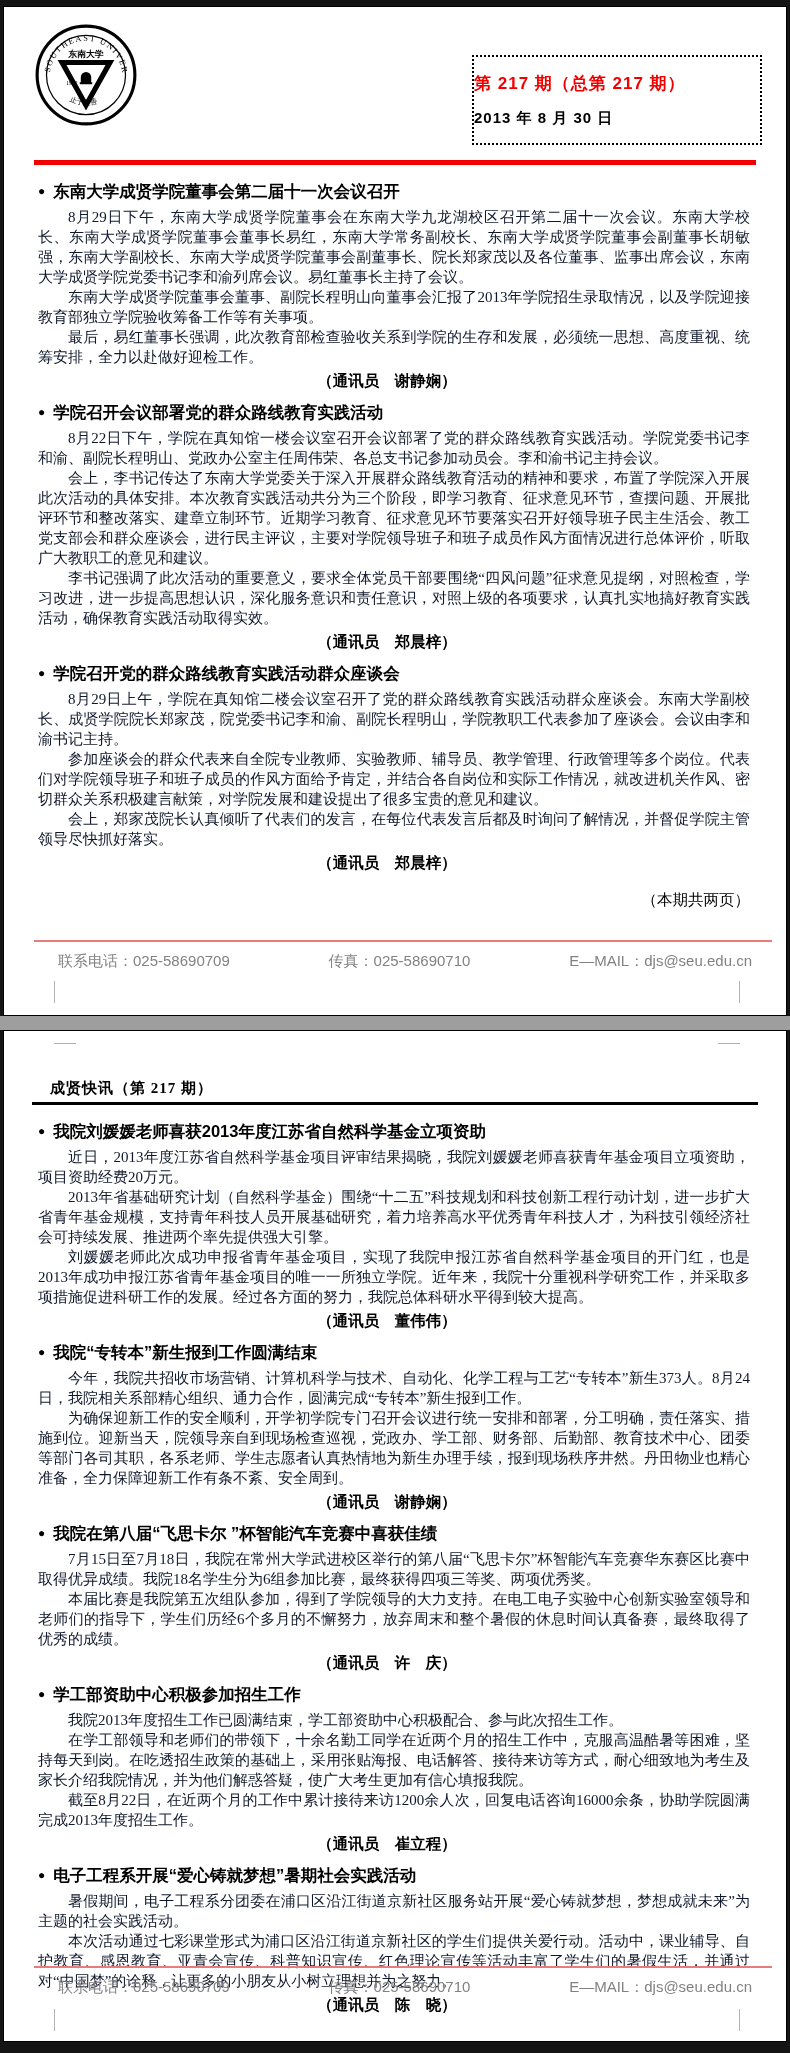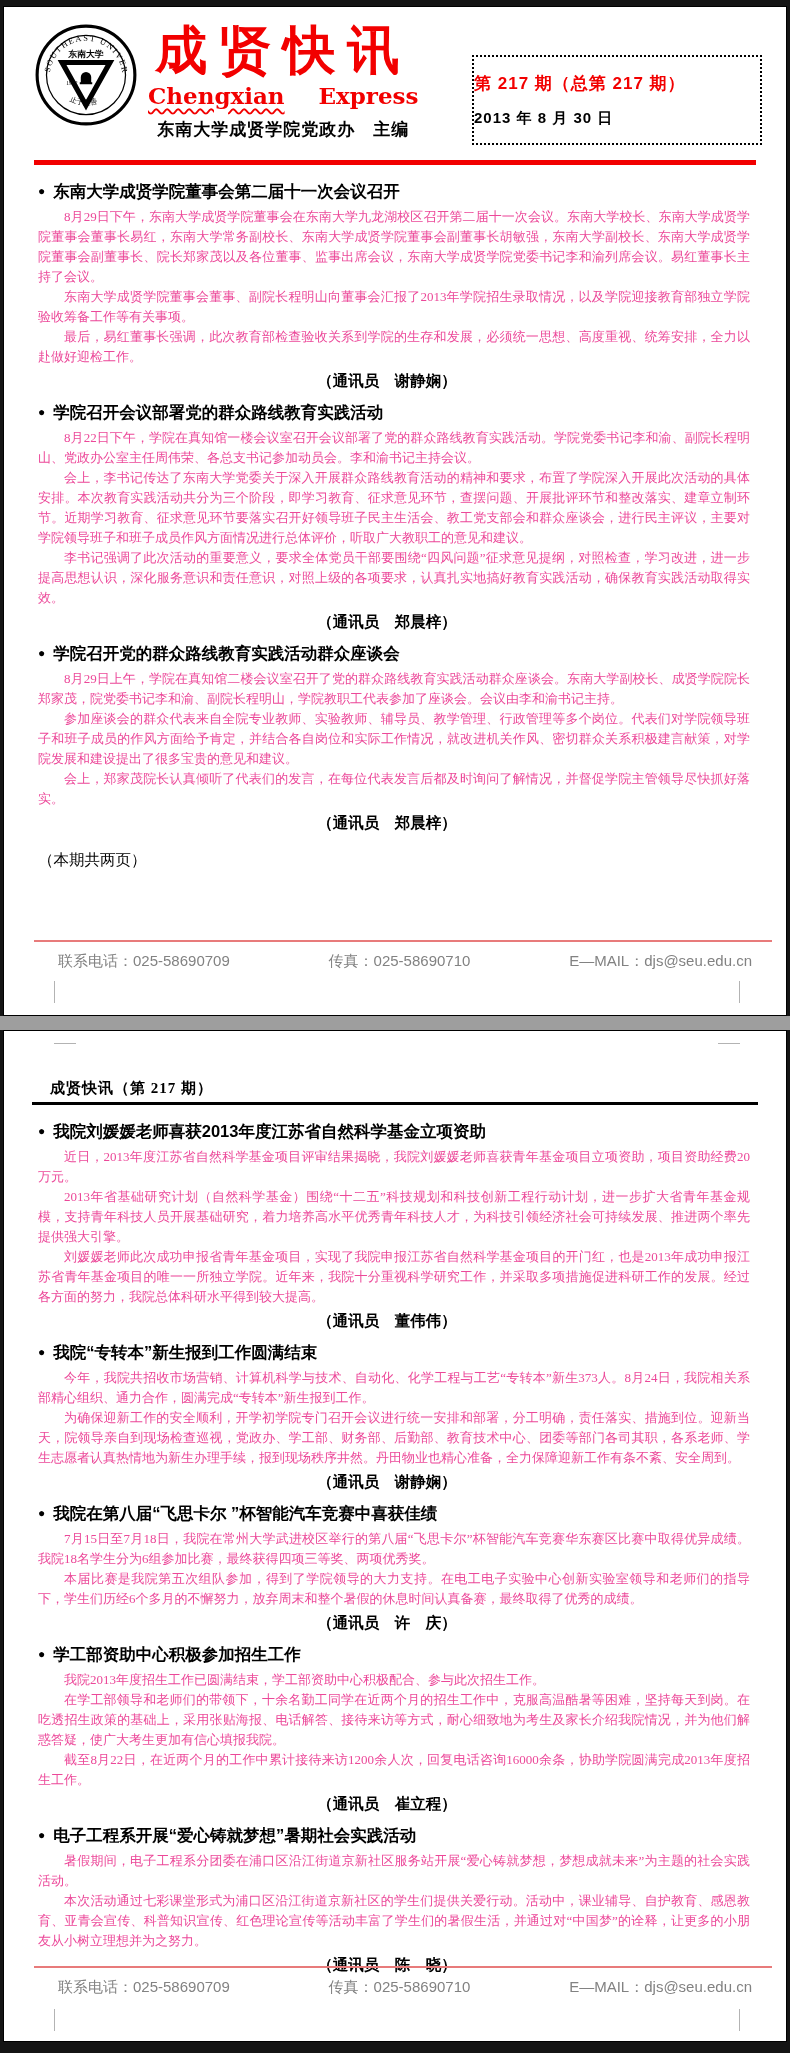--- a/index.html
+++ b/index.html
@@ -25,25 +25,25 @@
                display:flex; flex-direction:column; align-items:flex-start; justify-content:space-evenly;
                font-weight:bold; font-family:"Liberation Sans", sans-serif; }
   .issue-no { color:#f20000; font-size:17px; letter-spacing:1px; }
   .issue-date { color:#000; font-size:15px; letter-spacing:1px; }
   .red-rule { margin:15px 30px 0; border-top:4px solid #f20000; border-bottom:1.5px solid #f20000; height:3px; }
 
   
   .content { padding:6px 36px 0 34px; }
   .article-title { font-family:"Liberation Sans", sans-serif; font-weight:bold; font-size:16.5px; color:#000; margin:10px 0 4px; }
   .bullet { font-size:12px; margin-right:8px; vertical-align:2px; }
-  p.body { font-family:"Liberation Serif", serif; font-size:13px; line-height:20px; margin:0;
-           text-indent:2em; text-align:justify; color:#ec4899; }
+  p.body { font-family:"Liberation Serif", serif; font-size:15px; line-height:20px; margin:0;
+           text-indent:2em; text-align:justify; color:#0f172a; }
   .byline { font-family:"Liberation Serif", serif; font-weight:bold; font-size:15.5px; text-align:center;
             padding-right:14px; margin:4px 0 2px; color:#000; }
-  .page-note { text-align:left; font-family:"Liberation Serif", serif; font-size:15.5px; margin-top:16px; color:#000; }
+  .page-note { text-align:right; font-family:"Liberation Serif", serif; font-size:15.5px; margin-top:16px; color:#000; }
 
   
   .pg-footer { position:absolute; left:30px; right:14px; bottom:44px; border-top:2px solid #e87b7b; padding:10px 20px 0 24px;
                display:flex; justify-content:space-between; color:#828282; font-size:15px;
                font-family:"Liberation Sans", sans-serif; }
 
   
   .p2-head { margin:48px 28px 0; padding-left:18px; font-family:"Liberation Serif", serif; font-weight:bold;
              font-size:15px; letter-spacing:1px; color:#000; }
   .p2-rule { border-top:3px solid #000; margin:4px 28px 0; }
@@ -71,27 +71,20 @@
         <text x="50" y="33" font-size="8.5" text-anchor="middle" font-weight="bold">东南大学</text>
         <polygon points="27,38 73,38 50,79" fill="none" stroke="#000" stroke-width="5"></polygon>
         <path d="M45,57 h10 v-5 a5,5 0 0 0 -10,0 z M44,57 h12 v2 h-12 z" fill="#000"></path>
         <text x="31" y="60" font-size="5.5">1902</text>
         <path id="arcBot" d="M 24,66 A 33,33 0 0 0 76,66" fill="none"></path>
         <text font-size="7" font-family="Liberation Serif, serif">
           <textPath href="#arcBot" startOffset="22%">止于至善</textPath>
         </text>
       </svg>
 
-      <div class="mast-mid">
-        <div class="title-cn">成贤快讯</div>
-        <div class="title-en">
-          <span class="squiggle">Chengxian</span><span class="w2">Express</span>
-        </div>
-        <div class="editor-line">东南大学成贤学院党政办　主编</div>
-      </div>
 
       <div class="issue-box">
         <div class="issue-no">第 217 期（总第 217 期）</div>
         <div class="issue-date">2013 年 8 月 30 日</div>
       </div>
     </div>
 
     <div class="red-rule"></div>
 
     <div class="content">

